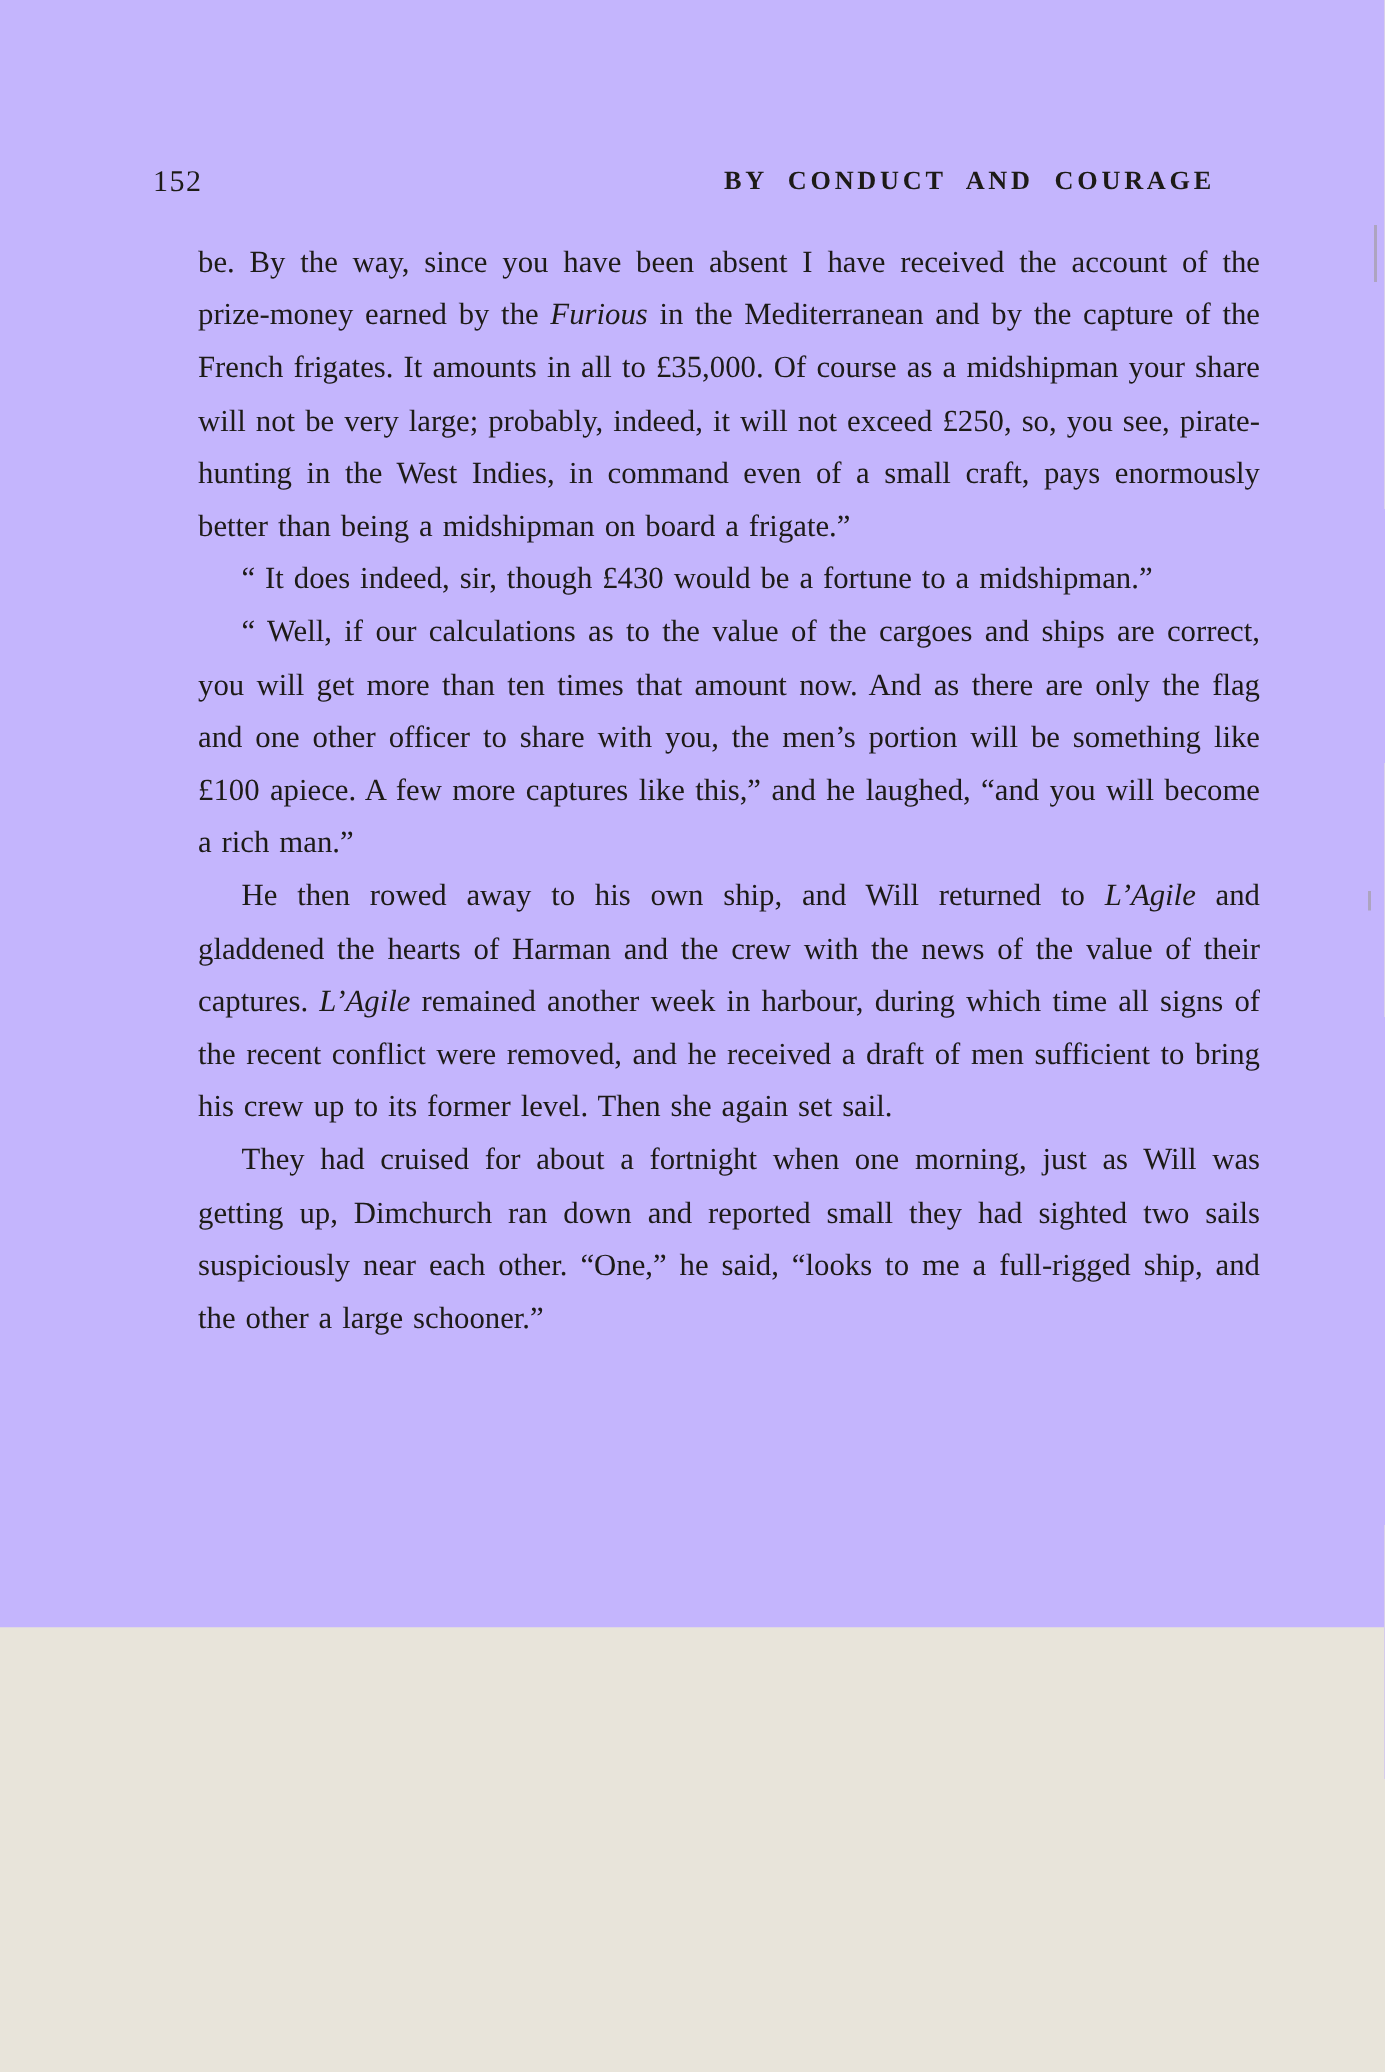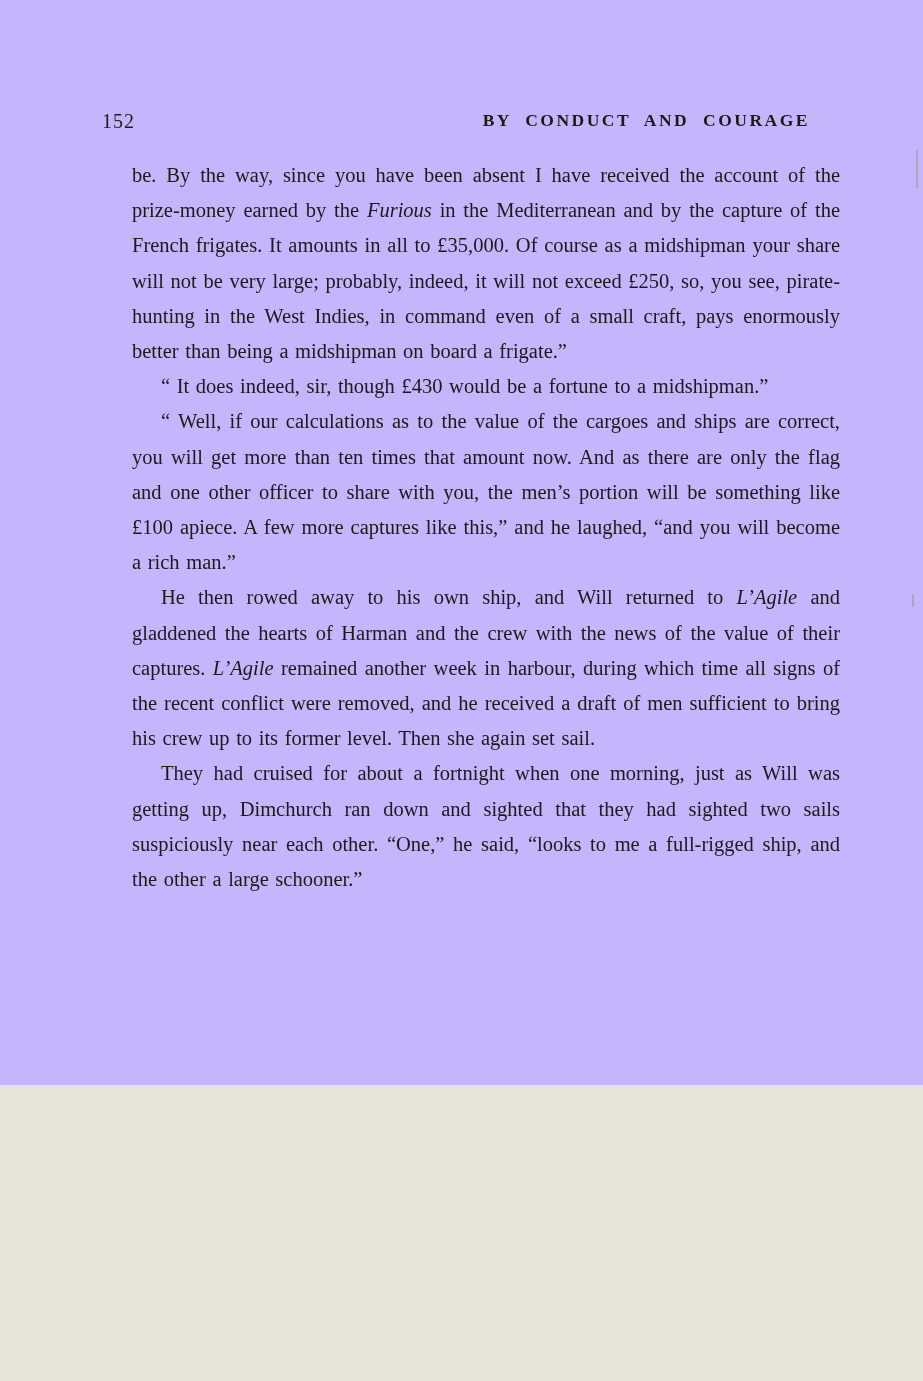--- a/index.html
+++ b/index.html
@@ -88,18 +88,18 @@
   <header class="page-header">
     <span class="page-number">152</span>
     <span class="running-head">BY CONDUCT AND COURAGE</span>
   </header>
 
   <main class="text-body" id="text-body">
       <p class="para"><span>be. By the way, since you have been absent I have received the account of the prize-money earned by the </span><span class="italic">Furious</span><span> in the Mediterranean and by the capture of the French frigates. It amounts in all to £35,000. Of course as a midshipman your share will not be very large; probably, indeed, it will not exceed £250, so, you see, pirate-hunting in the West Indies, in command even of a small craft, pays enormously better than being a midshipman on board a frigate.”</span></p>
       <p class="para indented"><span>“ It does indeed, sir, though £430 would be a fortune to a midshipman.”</span></p>
       <p class="para indented"><span>“ Well, if our calculations as to the value of the cargoes and ships are correct, you will get more than ten times that amount now. And as there are only the flag and one other officer to share with you, the men’s portion will be something like £100 apiece. A few more captures like this,” and he laughed, “and you will become a rich man.”</span></p>
       <p class="para indented"><span>He then rowed away to his own ship, and Will returned to </span><span class="italic">L’Agile</span><span> and gladdened the hearts of Harman and the crew with the news of the value of their captures. </span><span class="italic">L’Agile</span><span> remained another week in harbour, during which time all signs of the recent conflict were removed, and he received a draft of men sufficient to bring his crew up to its former level. Then she again set sail.</span></p>
-      <p class="para indented"><span>They had cruised for about a fortnight when one morning, just as Will was getting up, Dimchurch ran down and sighted that they had sighted two sails suspiciously near each other. “One,” he said, “looks to me a full-rigged ship, and the other a large schooner.”</span></p>
+      <p class="para indented"><span>They had cruised for about a fortnight when one morning, just as Will was getting up, Dimchurch ran down and reported small they had sighted two sails suspiciously near each other. “One,” he said, “looks to me a full-rigged ship, and the other a large schooner.”</span></p>
     </main>
 
   <div class="artifact artifact-1"></div>
   <div class="artifact artifact-2"></div>
 </div>
 
 </body></html>

